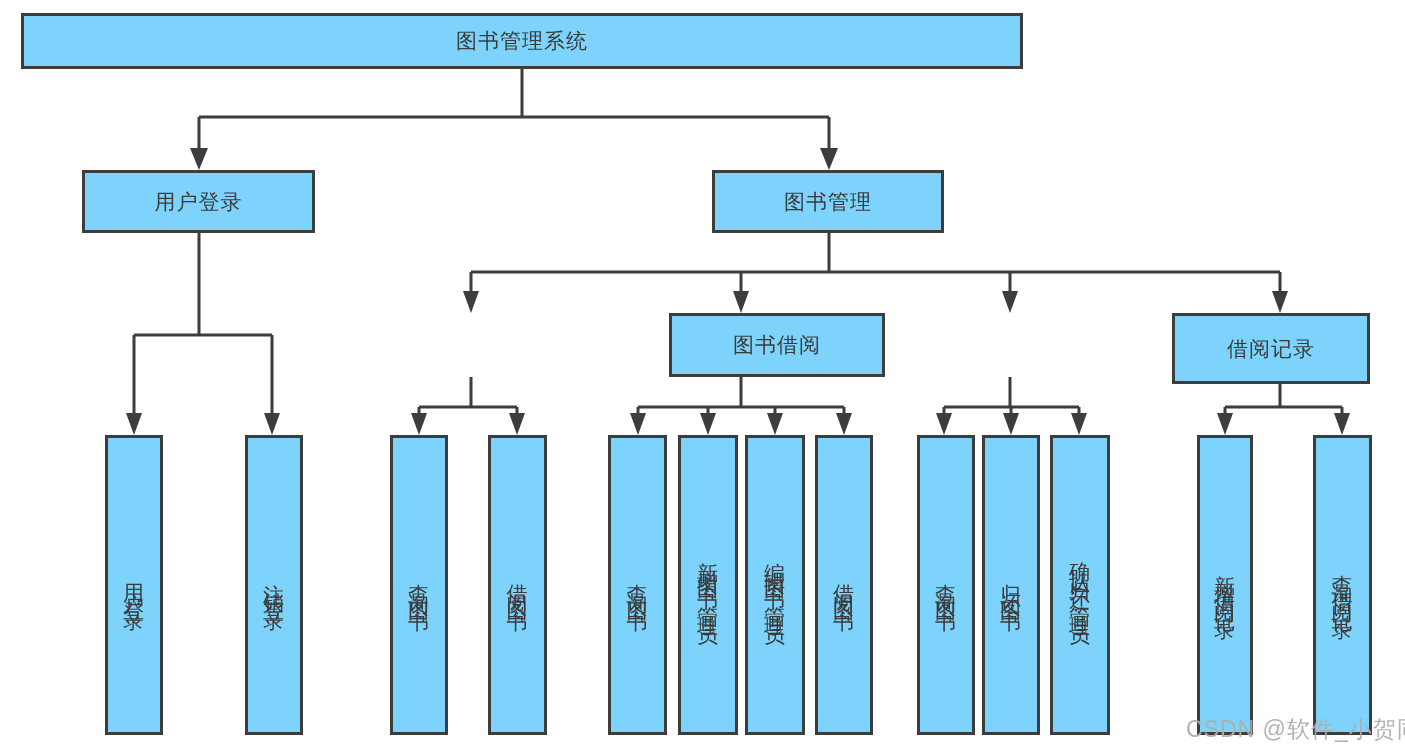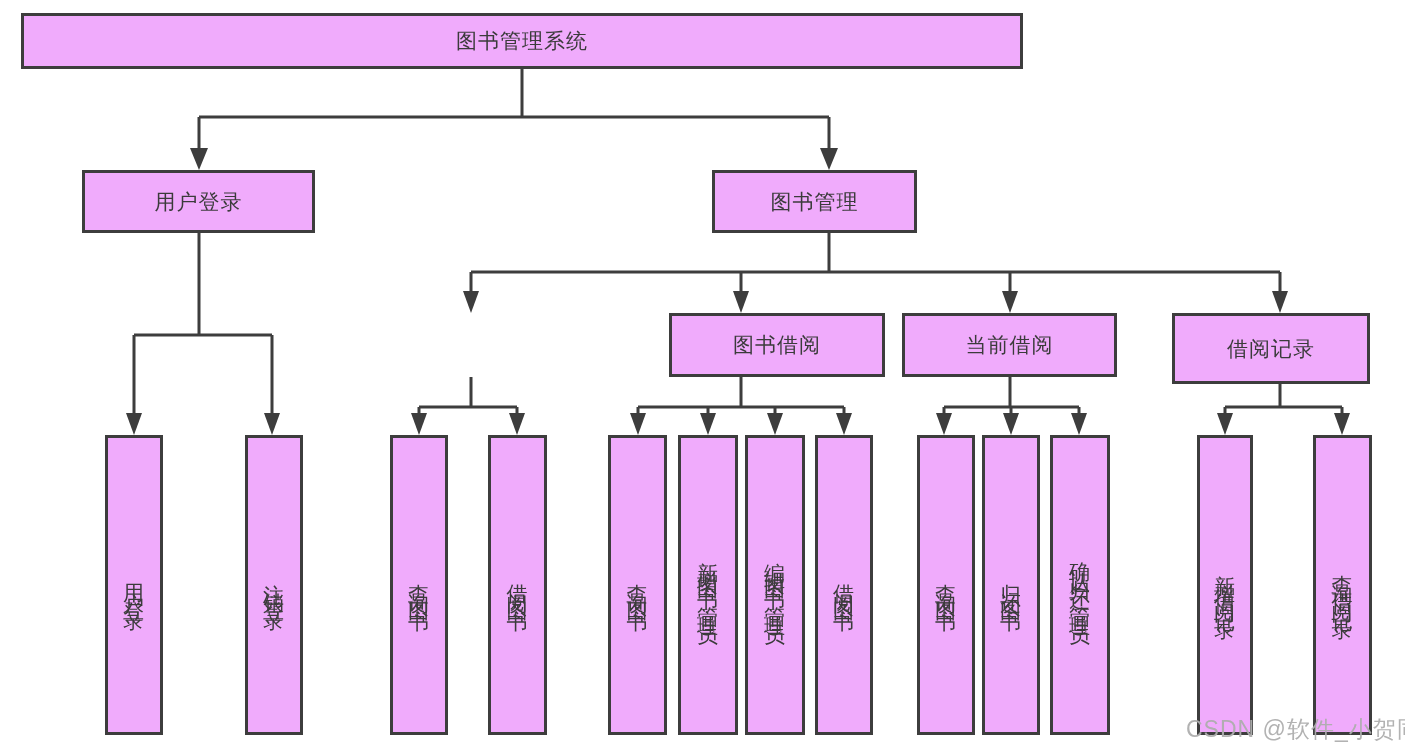--- a/index.html
+++ b/index.html
@@ -16,21 +16,21 @@
   }
   #connectors {
     position: absolute; left: 0; top: 0;
     width: 1405px; height: 747px;
     z-index: 1;
   }
   .node {
     position: absolute;
     box-sizing: border-box;
     border: 3px solid #3d3d3d;
-    background: #f0abfc;
+    background: #7dd3fc;
     color: #3b3b3b;
     display: flex;
     align-items: center;
     justify-content: center;
     z-index: 2;
     font-size: 21px;
     letter-spacing: 1px;
   }
   .vnode {
     top: 435px;
@@ -104,24 +104,23 @@
     <g>
       <path d="M1280,377 V407 M1225,407 H1342 M1225,407 V413 M1342,407 V413"></path>
       <polygon points="1217,413 1233,413 1225,435"></polygon>
       <polygon points="1334,413 1350,413 1342,435"></polygon>
     </g>
   </svg>
 
   <div class="node" style="left:21px; top:13px; width:1002px; height:56px;">图书管理系统</div>
 
   <div class="node" style="left:82px; top:170px; width:233px; height:63px;">用户登录</div>
-  <div class="node" style="left:712px; top:170px; width:205px; height:63px;">图书管理</div>
+  <div class="node" style="left:712px; top:170px; width:232px; height:63px;">图书管理</div>
 
   <div class="node" style="left:633px; top:313px; width:216px; height:64px;margin-left:36px;">图书借阅</div>
-  <div class="node" style="left:902px; top:313px; width:215px; height:64px;">当前借阅</div>
   <div class="node" style="left:1172px; top:313px; width:198px; height:71px;">借阅记录</div>
 
   <div class="node vnode" style="left:105px; width:58px;">用户登录</div>
   <div class="node vnode" style="left:245px; width:58px;">注销登录</div>
 
   <div class="node vnode" style="left:390px; width:58px;">查询图书</div>
   <div class="node vnode" style="left:488px; width:59px;">借阅图书</div>
 
   <div class="node vnode" style="left:608px; width:59px;">查询图书</div>
   <div class="node vnode" style="left:678px; width:60px;">新增图书（管理员）</div>

